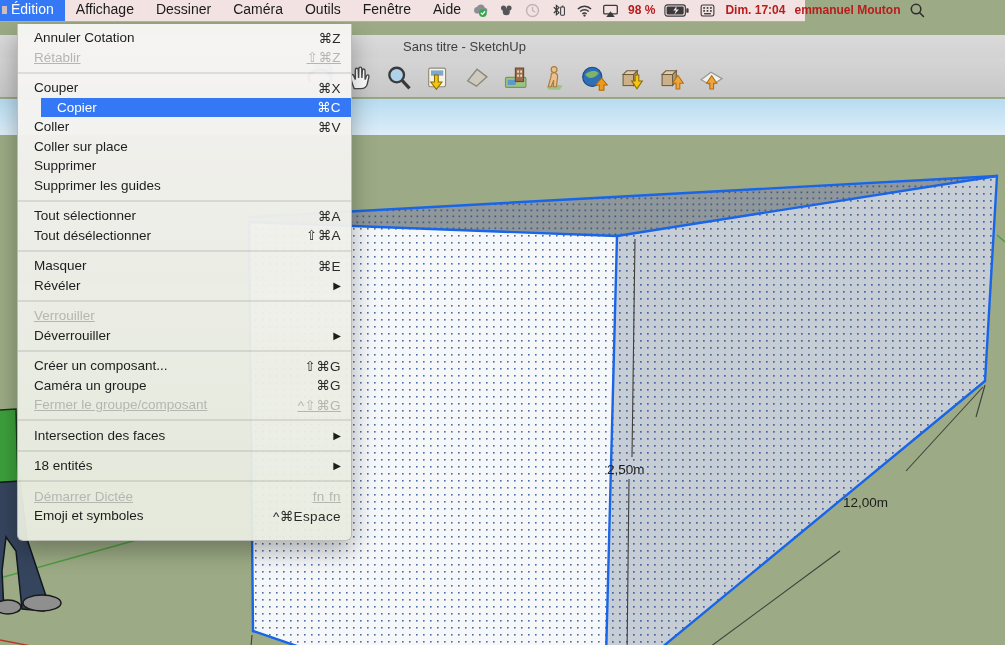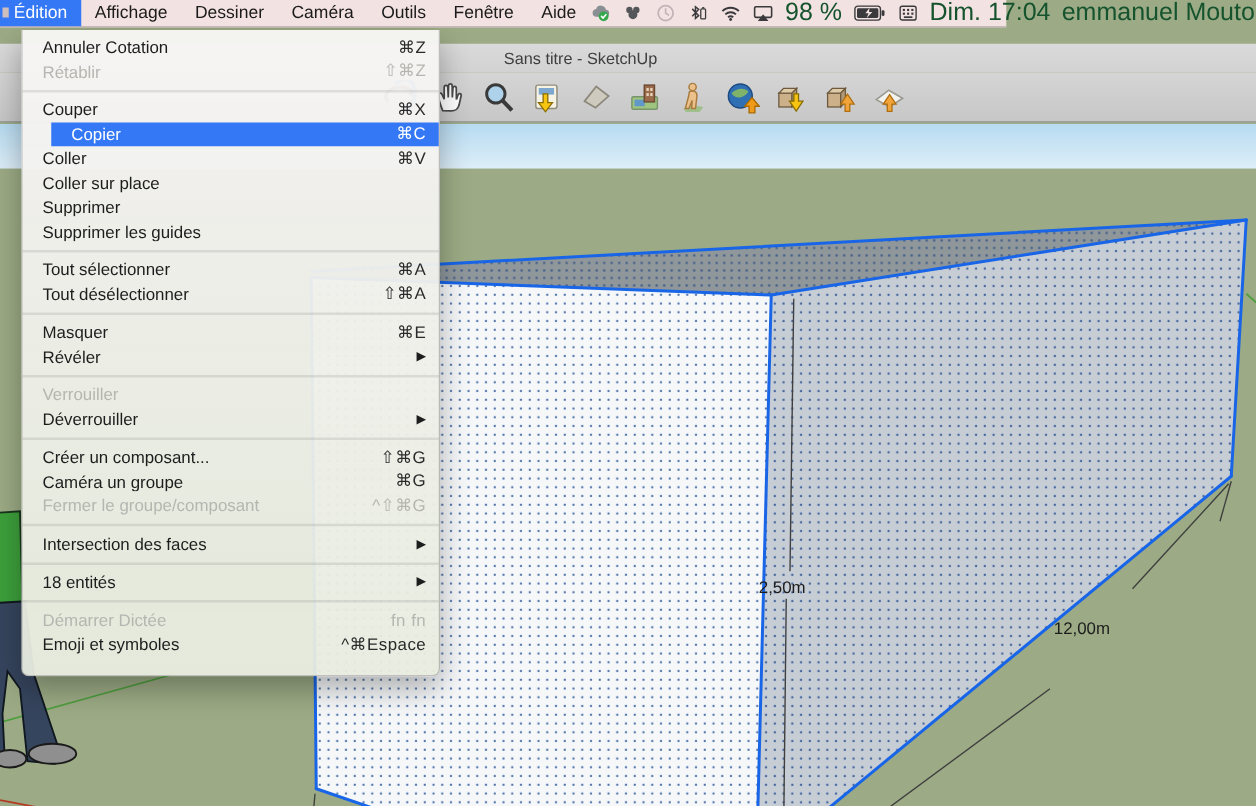--- a/index.html
+++ b/index.html
@@ -9,21 +9,21 @@
   
   .menubar{position:absolute;left:0;top:0;width:805px;height:22px;background:#f2e2e1;
     display:flex;align-items:flex-end;font-size:14px;color:#1b1b1b;z-index:40;border-bottom:1px solid #b8aaa9;box-sizing:border-box;}
   .mb-sliver{width:13px;height:22px;position:relative;}
   .mb-sliver:after{content:"";position:absolute;left:2px;top:7px;width:5px;height:8px;background:#cdbdbd;}
   .mb-item{padding:0 11px;height:22px;line-height:21px;white-space:nowrap;}
   .mb-item.sel{background:#3478f6;color:#fff;}
   .mb-status{margin-left:auto;display:flex;align-items:center;gap:9px;padding-right:6px;height:22px;}
   .st-icon{display:inline-flex;align-items:center;}
   .st-icon svg{display:block;}
-  .st-text{font-size:20px;color:#14532d;white-space:nowrap;}
+  .st-text{font-size:12px;color:#b91c1c;white-space:nowrap;font-weight:bold;}
 
   
   .window{position:absolute;left:0;top:35px;width:1005px;height:623px;}
   .titlebar{height:23px;background:linear-gradient(#dadada,#d2d2d2);display:flex;align-items:center;justify-content:center;}
   .titlebar span{font-size:13px;color:#3e3e3e;transform:translateX(-38px);}
   .toolbar{height:40px;background:linear-gradient(#d5d5d5,#c7c7c7);border-bottom:1px solid #9c9c9c;
     display:flex;align-items:center;gap:9px;padding-left:306px;box-sizing:border-box;}
   .tb-icon{width:30px;height:30px;display:inline-flex;align-items:center;justify-content:center;}
   .tb-icon svg{width:28px;height:28px;display:block;}
 
@@ -33,21 +33,21 @@
   
   .dropdown{position:absolute;left:17px;top:24px;width:335px;box-sizing:border-box;
     background:linear-gradient(180deg,rgba(246,245,244,.97) 0%,rgba(240,240,235,.96) 40%,rgba(232,236,223,.95) 100%);
     border:1px solid rgba(90,90,90,.35);border-top:none;border-radius:0 0 6px 6px;
     box-shadow:0 10px 24px rgba(0,0,0,.three);box-shadow:0 10px 24px rgba(0,0,0,.3);
     padding:4px 0 14px;z-index:30;font-size:13.5px;}
   .mi{height:19.5px;display:flex;align-items:center;padding:0 10px 0 16px;color:#1d1d1d;}
   .mi .lab{flex:1;white-space:nowrap;overflow:hidden;}
   .mi .sc{color:#2a2a2a;white-space:nowrap;letter-spacing:.4px;}
   .mi .sub{color:#1d1d1d;font-size:10px;margin-left:8px;}
-  .mi.dis,.mi.dis .sc,.mi.dis .sub{color:#b6b6b1;}
+  .mi.dis,.mi.dis .sc,.mi.dis .sub{color:#b6b6b1;text-decoration:underline;}
   .mi.hl{background:#3478f6;}
   .mi.hl,.mi.hl .sc,.mi.hl .sub{color:#fff;margin-left:23px;}
   .msep{height:2px;background:rgba(0,0,0,.09);margin:4.5px 0;}
 </style>
 </head>
 <body>
 
 <div class="screen">
 
   <div class="window">

